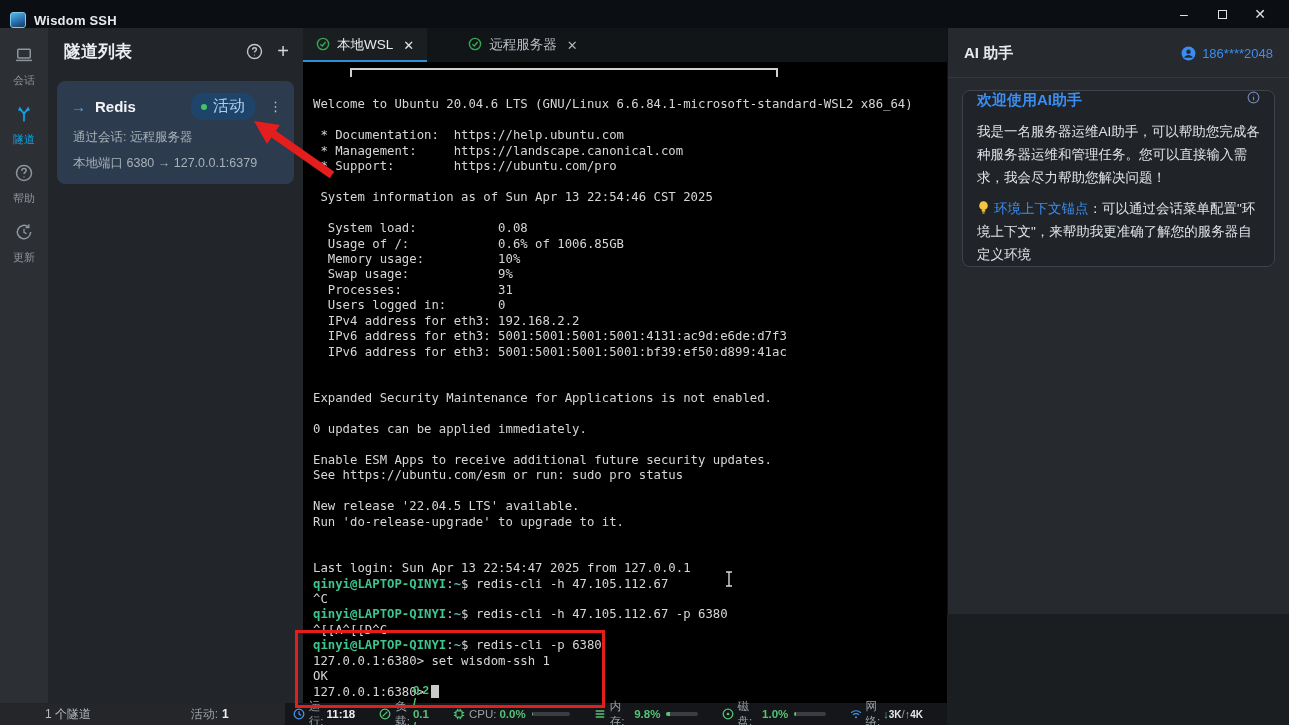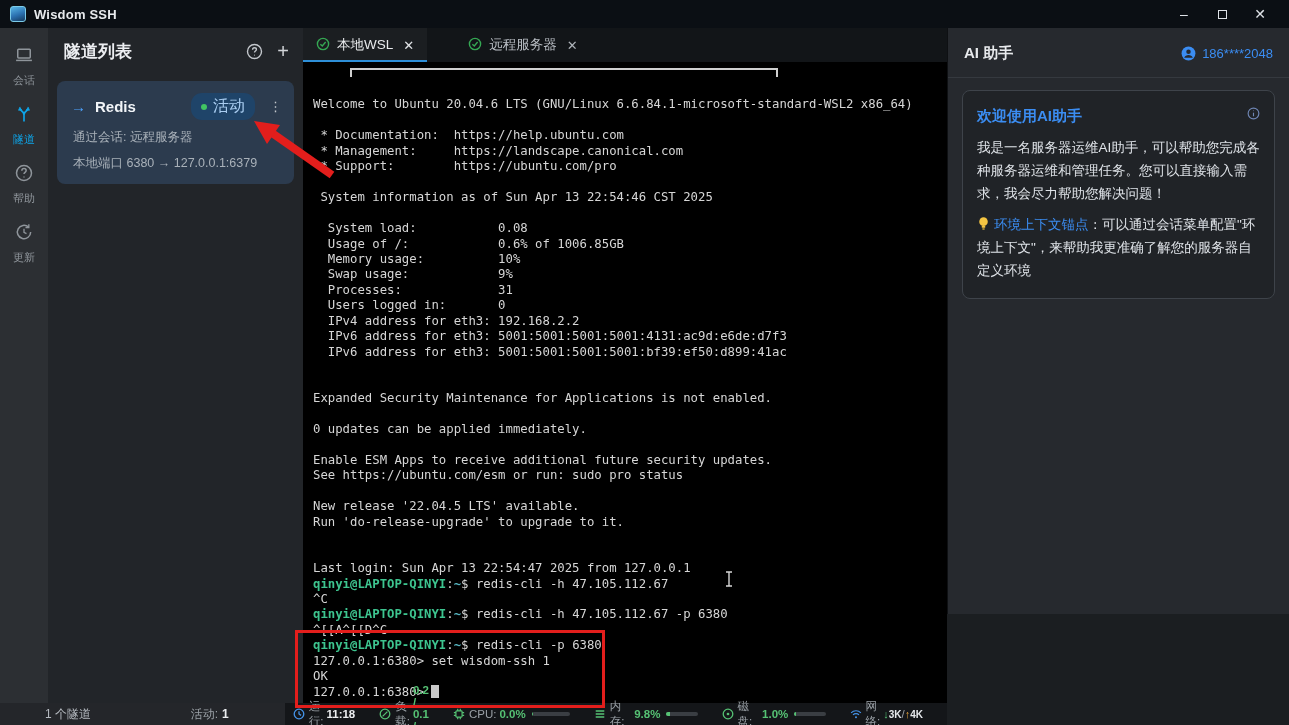--- a/index.html
+++ b/index.html
@@ -2,21 +2,21 @@
 <html><head>
 <meta charset="utf-8">
 <style>
   * { margin:0; padding:0; box-sizing:border-box; }
   html,body { width:1289px; height:725px; overflow:hidden; background:#101316;
               font-family:"Liberation Sans", sans-serif; }
   .app { position:relative; width:1289px; height:725px; background:#1b1e21; }
 
   
   .titlebar { position:absolute; left:0; top:0; width:1289px; height:28px;
-              background:#0b0f14; display:flex; align-items:center; padding:0 10px; }
+              background:#0b0f14; display:flex; align-items:flex-end; padding:0 10px; }
   .app-logo { width:16px; height:16px; border-radius:3px;
               background:linear-gradient(160deg,#59b7e8 0%,#2a6fae 55%,#153a5e 100%);
               border:1px solid #7ccbe8; margin-right:8px; }
   .app-title { color:#e8eaed; font-size:13px; font-weight:bold; letter-spacing:.2px; }
   .win-controls { margin-left:auto; display:flex; align-items:center; }
   .win-btn { width:38px; height:28px; display:flex; align-items:center; justify-content:center;
              color:#dfe3e8; font-size:14px; }
   .win-max-glyph { width:9px; height:9px; border:1.2px solid #dfe3e8; }
 
   
@@ -78,21 +78,21 @@
   
   .ai-panel { position:absolute; left:947px; top:28px; width:342px; height:586px;
               background:#26292e; border-left:1px solid #0e1013; }
   .ai-header { display:flex; align-items:center; padding:16px 16px 14px 16px; }
   .ai-title { color:#e8eaed; font-size:15px; font-weight:600; flex:1; }
   .ai-account { display:flex; align-items:center; color:#3b8df2; font-size:13px; cursor:pointer; }
   .ai-account svg { width:15px; height:15px; margin-right:6px; }
   .ai-divider { height:1px; background:#35393f; }
 
   .ai-card { margin:12px 14px 0 14px; border:1px solid #3e434a; border-radius:8px;
-             background:#202327; padding:16px 14px; }
+             background:#202327; padding:0 14px; }
   .ai-card-head { display:flex; align-items:flex-start; }
   .ai-card-title { color:#3b8df2; font-size:15px; font-weight:bold; flex:1; }
   .ai-info-icon { color:#6f86b4; display:flex; cursor:pointer; }
   .ai-info-icon svg { width:13px; height:13px; }
   .ai-card-body { color:#dfe3e8; font-size:13.5px; line-height:23px; margin-top:10px; }
   .ai-tip { color:#dfe3e8; font-size:13.5px; line-height:23px; margin-top:8px; }
   .ai-tip svg { width:13px; height:15px; vertical-align:-2px; margin-right:4px; }
   .ai-tip-link { color:#3b8df2; cursor:pointer; }
 
   .ai-footer { position:absolute; left:0; bottom:0; width:100%; border-top:1px solid #35393f;

